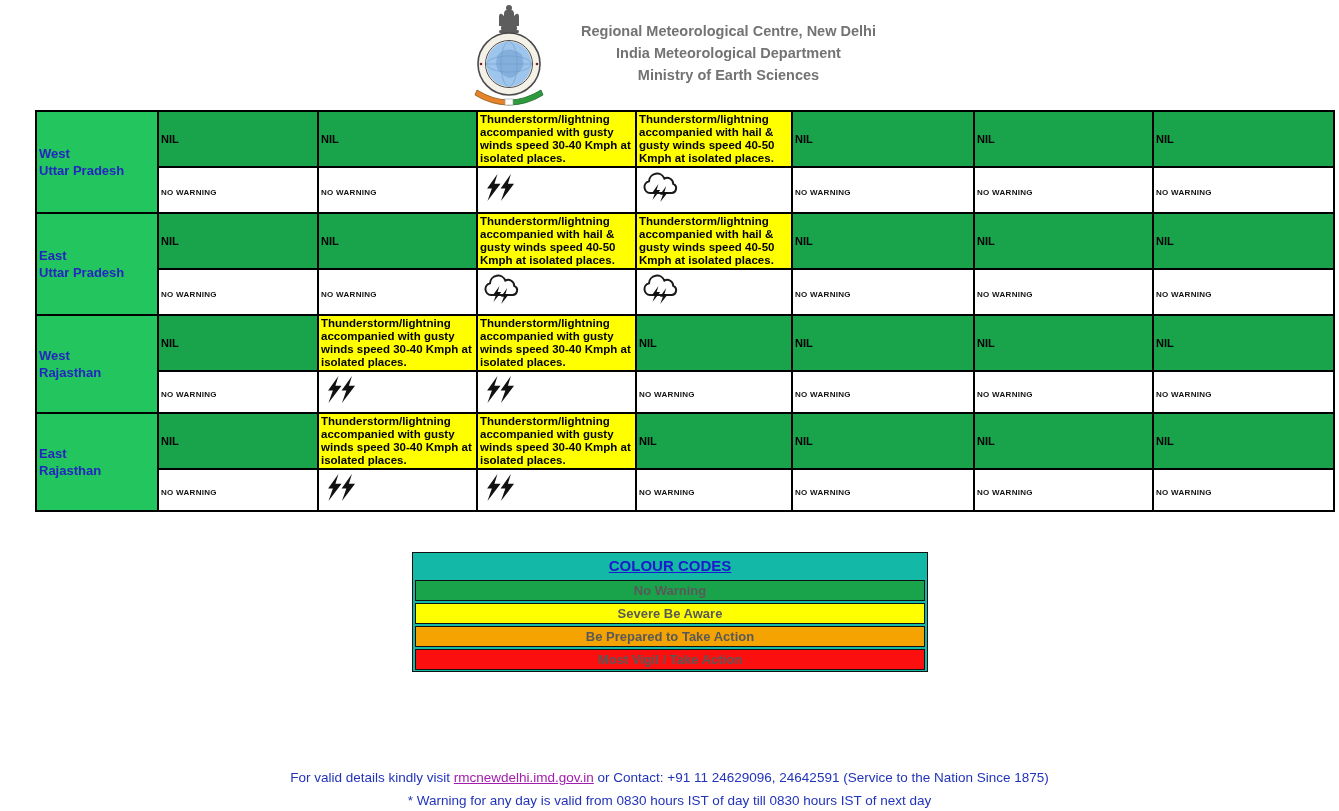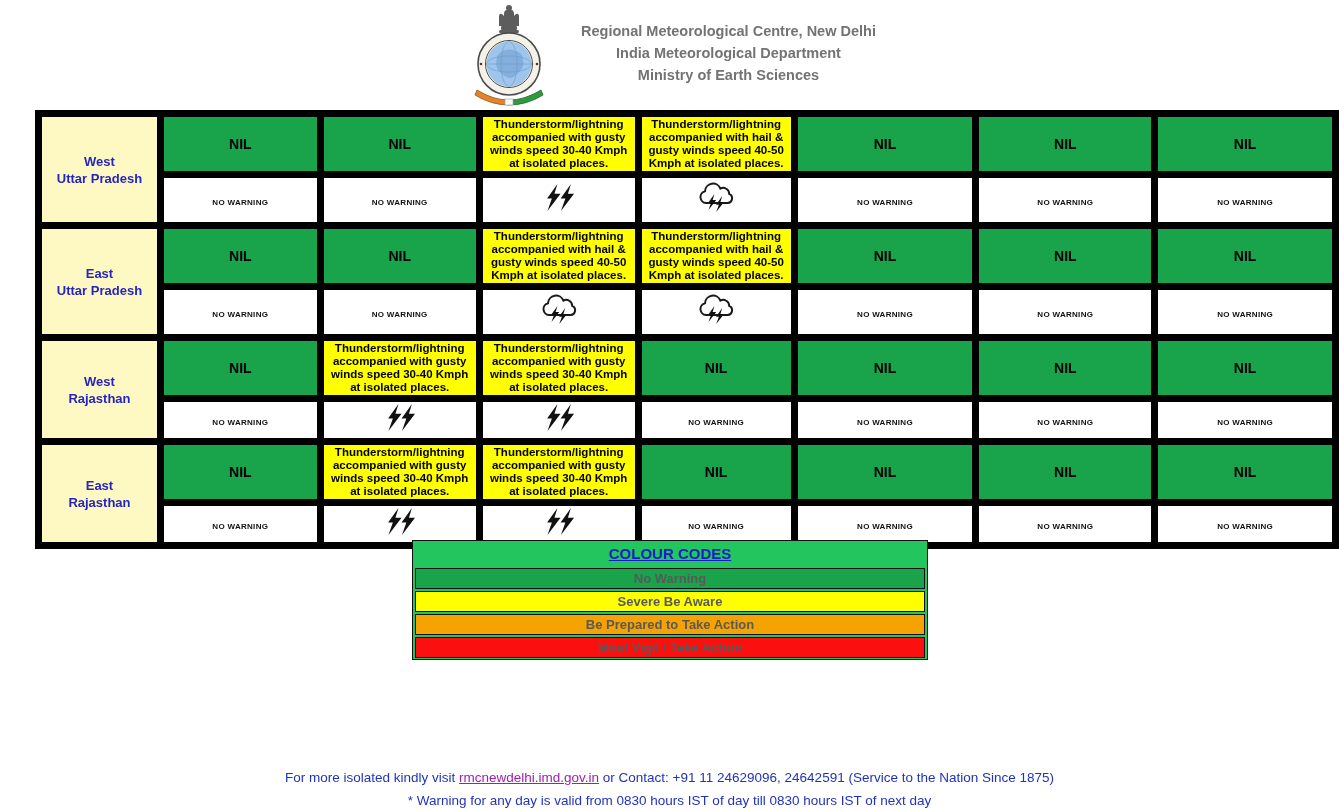--- a/index.html
+++ b/index.html
@@ -15,33 +15,33 @@
     text-align:center; padding-top:12px; }
   .english-block { color:#737373; font-weight:bold; font-size:14.5px; line-height:22px;
     text-align:left; padding-top:16px; }
   .english-block div:nth-child(2){ text-align:center; }
   .english-block div:nth-child(3){ text-align:center; }
   .logo-wrap { width:92px; height:102px; }
 
   
   .wtable { position:absolute; left:35px; top:110px; border-collapse:collapse;
     table-layout:fixed; border:2px solid #000; }
-  .wtable td { border:7px solid #000000; text-align:center; vertical-align:middle; padding:2px; }
+  .wtable td { border:2px solid #000000; text-align:left; vertical-align:middle; padding:2px; }
   td.region-cell { color:#2525c0; font-weight:bold; font-size:13px; line-height:17px;
-    white-space:pre-line; background:#fef9c3; }
-  td.nil-cell { font-weight:bold; font-size:14px; color:#000; }
+    white-space:pre-line; background:#22c55e; }
+  td.nil-cell { font-weight:bold; font-size:11px; color:#000; }
   td.warn-cell { font-weight:bold; font-size:11.5px; line-height:13px; color:#000; padding:1px 2px; }
   tr.warning-row { height:54px; }
   tr.icon-row { height:42px; }
   td.icon-cell { background:#fff; }
   .no-warning-label { font-size:8px; font-weight:bold; color:#111; letter-spacing:0.3px; }
 
   
-  .legend { position:absolute; left:412px; top:540px; width:514px;
-    border:1px solid #111; background:#22c55e; padding-bottom:1px; }
+  .legend { position:absolute; left:412px; top:552px; width:514px;
+    border:1px solid #111; background:#14b8a6; padding-bottom:1px; }
   .legend-title { height:25px; line-height:25px; text-align:center; font-weight:bold;
     font-size:15px; color:#1b1bcc; text-decoration:underline; }
   .legend-row { height:19px; line-height:19px; margin:2px 2px 0 2px; border:1px solid #111;
     text-align:center; font-weight:bold; font-size:13px; color:#595959; }
 
   
   .footer-line { position:absolute; left:0; right:0; text-align:center;
     color:#2233bb; font-size:13.5px; }
   .footer-line.l1 { top:782px;margin-top:11px; }
   .footer-line.l2 { top:770px; }
@@ -236,14 +236,14 @@
   <div id="legend-rows">
       <div class="legend-row" style="background: rgb(25, 163, 74);">No Warning</div>
       <div class="legend-row" style="background: rgb(255, 255, 0);">Severe Be Aware</div>
       <div class="legend-row" style="background: rgb(245, 163, 0);">Be Prepared to Take Action</div>
       <div class="legend-row" style="background: rgb(251, 15, 15);">Most Vigil / Take Action</div>
     </div>
 </div>
 
 <div class="footer-line l1">* Warning for any day is valid from 0830 hours IST of day till 0830 hours IST of next day</div>
 <div class="footer-line l2">
-  <span>For more isolated kindly visit </span><span class="site-link">rmcnewdelhi.imd.gov.in</span><span> or Contact: +91 11 24629096, 24642591 (Service to the Nation Since 1875)</span>
+  <span>For valid details kindly visit </span><span class="site-link">rmcnewdelhi.imd.gov.in</span><span> or Contact: +91 11 24629096, 24642591 (Service to the Nation Since 1875)</span>
 </div>
 
 </body></html>

